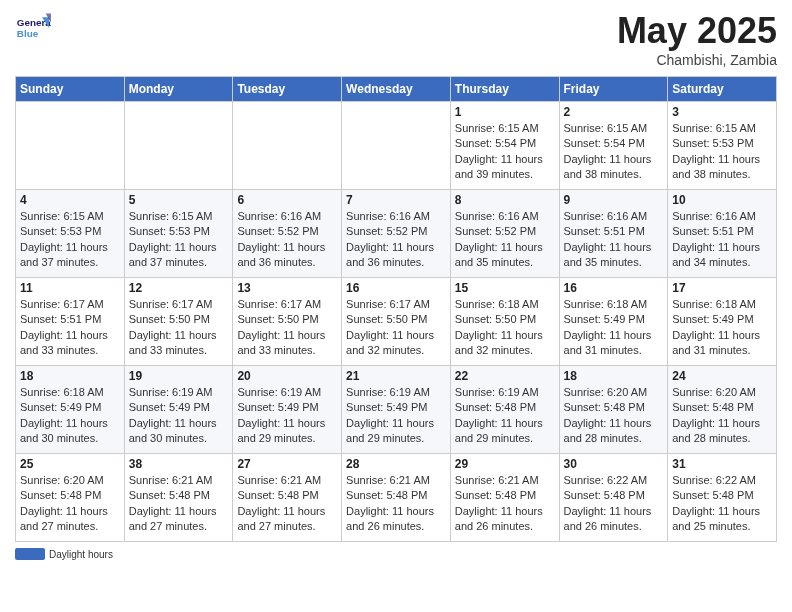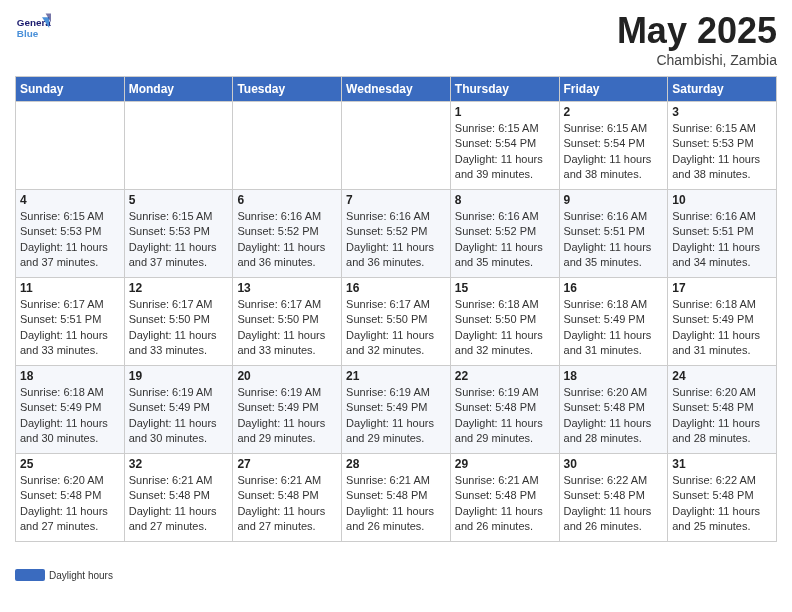--- a/index.html
+++ b/index.html
@@ -87,21 +87,20 @@
       align-items: center;
       margin-top: 6px;
       font-size: 10px;
       color: #333;
       gap: 8px;
     }
     .legend-box {
       display: flex;
       align-items: center;
       gap: 4px;
-      margin-top: 21px;
     }
     .legend-color {
       width: 30px;
       height: 12px;
       background: #3a6bbf;
       border-radius: 2px;
     }
   </style>
 </head>
 <body>
@@ -318,21 +317,21 @@
         </tr>
         <tr>
           <td>
             <div class="day-num">25</div>
             <div class="day-info" style="white-space: pre-line;">Sunrise: 6:20 AM
 Sunset: 5:48 PM
 Daylight: 11 hours
 and 27 minutes.</div>
           </td>
           <td>
-            <div class="day-num">32</div>
+            <div class="day-num">38</div>
             <div class="day-info" style="white-space: pre-line;">Sunrise: 6:21 AM
 Sunset: 5:48 PM
 Daylight: 11 hours
 and 27 minutes.</div>
           </td>
           <td>
             <div class="day-num">27</div>
             <div class="day-info" style="white-space: pre-line;">Sunrise: 6:21 AM
 Sunset: 5:48 PM
 Daylight: 11 hours

